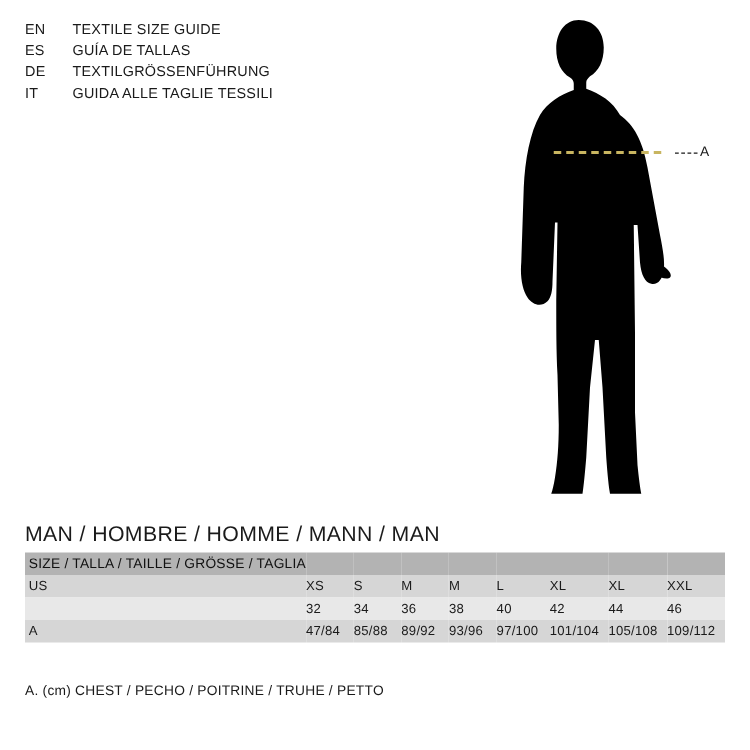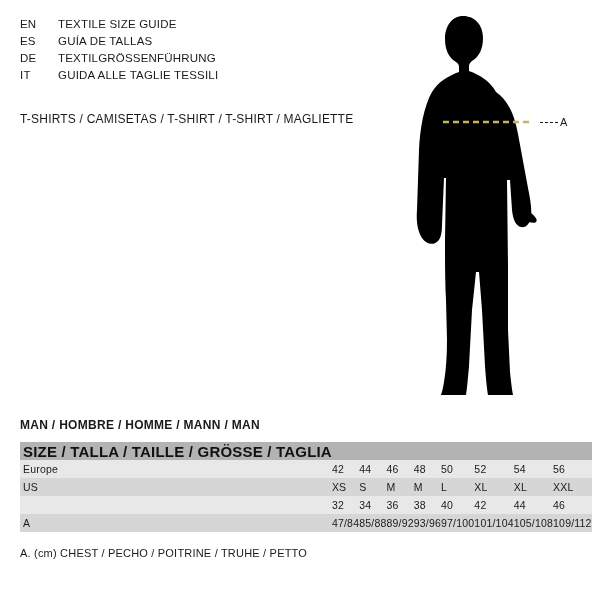--- a/index.html
+++ b/index.html
@@ -87,22 +87,22 @@
     width: 18px;
     height: 1px;
     border-top: 1.5px dashed #1a1a1a;
   }
 
   
   .man-title {
     position: absolute;
     left: 20px;
     top: 418px;
-    font-size: 12px;
-    font-weight: bold;
+    font-size: 17px;
+    font-weight: normal;
     letter-spacing: 0.3px;
     white-space: nowrap;
     text-align: right;
   }
 
   table.size-table {
     position: absolute;
     left: 20px;
     top: 442px;
     width: 560px;
@@ -111,23 +111,23 @@
     letter-spacing: 0.2px;
   }
   table.size-table td {
     padding: 0;
     height: 18px;
     vertical-align: middle;
     white-space: nowrap;
   }
   .row-header td {
     background: #b3b3b3;
-    font-weight: bold;
+    font-weight: normal;
     color: #111;
-    font-size: 15px;
+    font-size: 11px;
     padding-left: 3px;
   }
   .row-light td {
     background: #e8e8e8;
   }
   .row-dark td {
     background: #d6d6d6;
   }
   .col-label {
     width: 86px;
@@ -165,21 +165,20 @@
       <span class="lang-code">DE</span>
       <span class="lang-text">TEXTILGRÖSSENFÜHRUNG</span>
     </div>
     <div class="lang-row">
       <span class="lang-code">IT</span>
       <span class="lang-text">GUIDA ALLE TAGLIE TESSILI</span>
     </div>
   </div>
 
   <div class="cat-block">
-    <div class="cat-line">T-SHIRTS / CAMISETAS / T-SHIRT / T-SHIRT / MAGLIETTE</div>
   </div>
 
   <div class="figure-area">
     <svg class="figure-svg" width="200" height="400" viewBox="0 0 200 400">
 
       <path fill="#000000" d="M63 6 C52 6 45 16 45 29 C45 40 49 48 56 52 C58 53 59 55 59 57 L59 62 C48 66 38 72 32 82 L96 82 C90 71 80 65 69 61 L69 56 C69 54 70 53 72 51 C79 47 83 39 83 28 C83 15 75 6 63 6 Z"></path>
 
       <path fill="#000000" d="M32 82 C24 96 20 118 19 140 L17 200 C16 212 18 222 22 228 C26 234 33 236 38 231 C41 228 42 222 42 215 L44 168 L46 168 L45 230 C45 250 45 272 46 290 L47 330 C47 346 46 360 44 372 C43 378 42 382 41 385 L66 385 C67 378 68 368 69 356 L72 300 L76 262 L79 262 L82 300 L85 356 C86 370 87 380 88 385 L113 385 C112 380 111 372 110 362 L108 320 C108 300 108 278 108 256 L107 170 L110 170 L112 200 C113 210 116 216 121 217 C126 218 130 214 131 206 C132 198 130 188 128 178 L118 124 C114 102 107 90 96 82 Z"></path>
 
       <path fill="#000000" d="M124 210 C128 212 134 214 136 212 C138 210 135 206 131 203 Z"></path>
@@ -199,31 +198,20 @@
         <td class="cell"></td>
         <td class="cell"></td>
         <td class="cell"></td>
         <td class="cell"></td>
         <td class="cell"></td>
         <td class="cell"></td>
         <td class="cell"></td>
         <td class="cell"></td>
       </tr>
 
-      <tr class="row-light">
-        <td class="col-label">Europe</td>
-        <td class="cell">42</td>
-        <td class="cell">44</td>
-        <td class="cell">46</td>
-        <td class="cell">48</td>
-        <td class="cell">50</td>
-        <td class="cell">52</td>
-        <td class="cell">54</td>
-        <td class="cell">56</td>
-      </tr>
 
       <tr class="row-dark">
         <td class="col-label">US</td>
         <td class="cell">XS</td>
         <td class="cell">S</td>
         <td class="cell">M</td>
         <td class="cell">M</td>
         <td class="cell">L</td>
         <td class="cell">XL</td>
         <td class="cell">XL</td>

